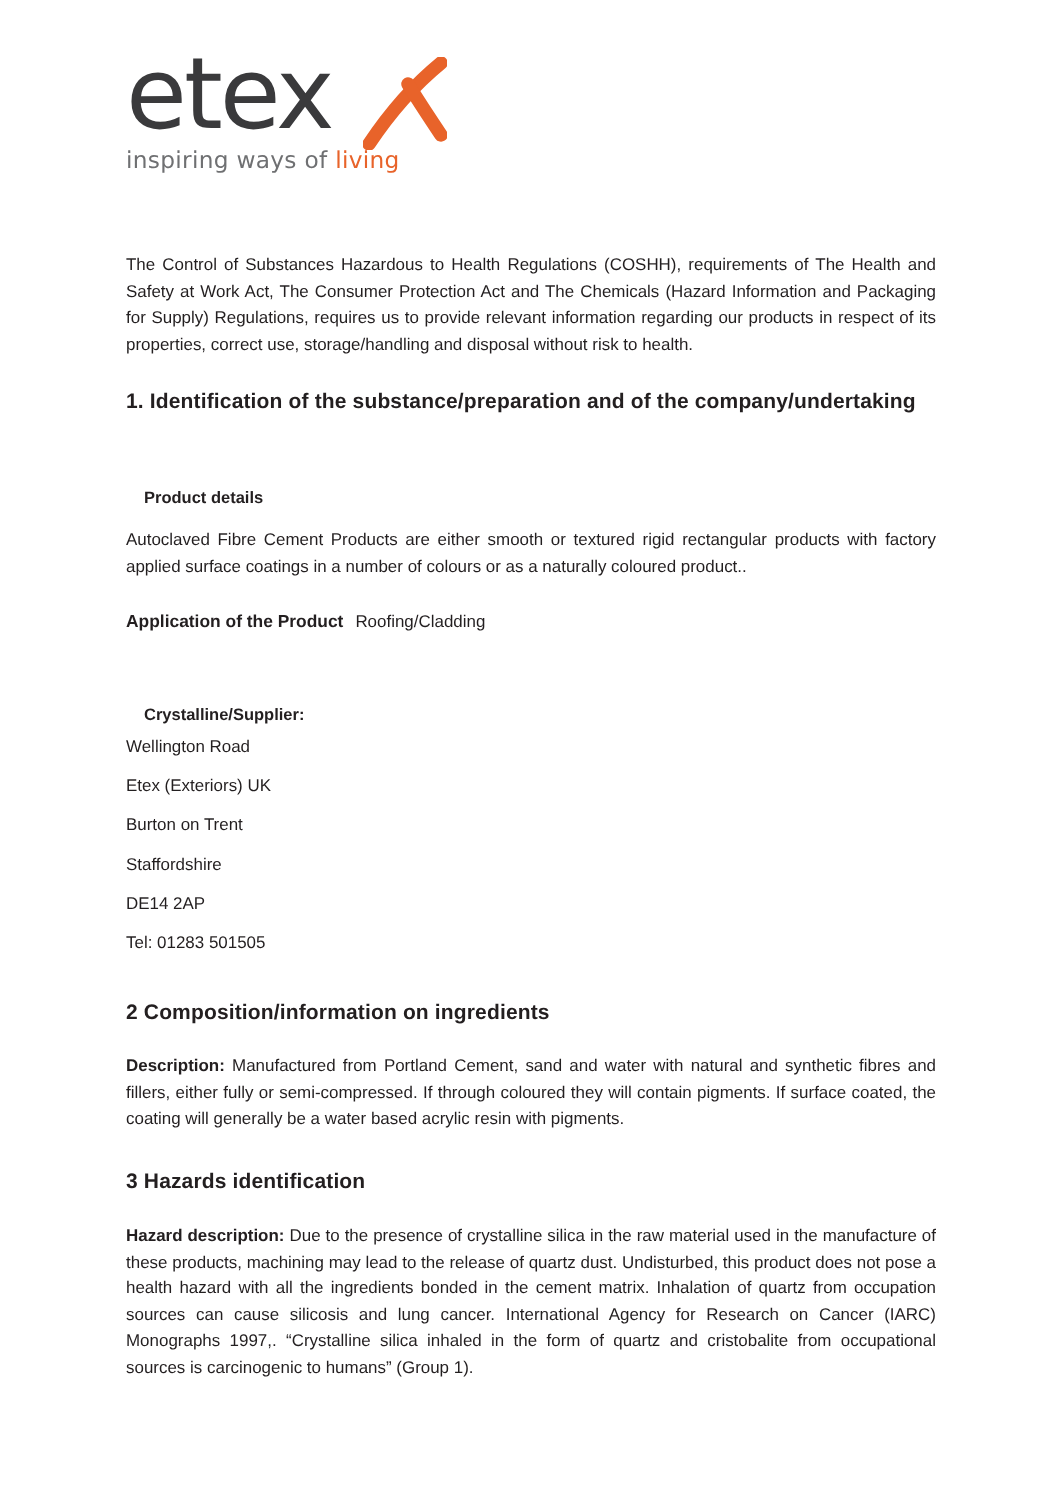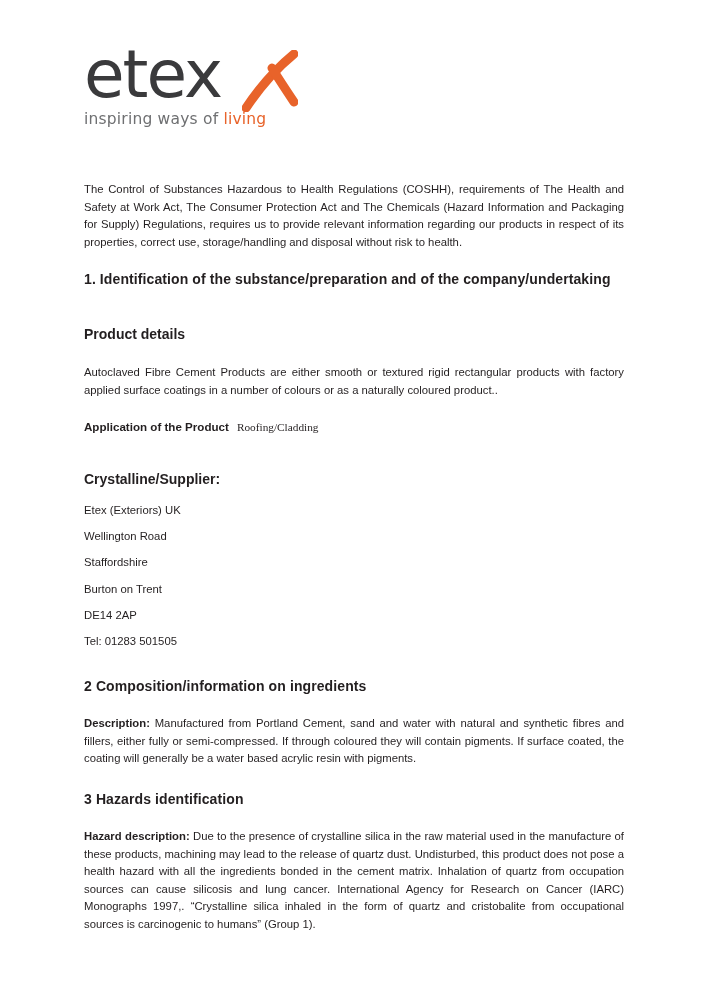--- a/index.html
+++ b/index.html
@@ -11,21 +11,21 @@
     width: 707px;
     height: 1000px;
     font-family: "Liberation Sans", sans-serif;
     color: #231f20;
     position: relative;
     overflow: hidden;
   }
 
   .page {
     position: absolute;
-    left: 0; top: 12px;
+    left: 0; top: 0;
     width: 707px;
     height: 736px;
     padding: 0;
     box-sizing: border-box;
   }
 
   
   .logo-block {
     position: absolute;
     left: 84px;
@@ -84,23 +84,23 @@
     color: #231f20;
     letter-spacing: 0.1px;
   }
   .sec1 { top: 259px; }
   .sec2 { top: 666px; }
   .sec3 { top: 779px; }
 
   h3.sub {
     position: absolute;
     left: 84px;
-    font-size: 14px;
+    font-size: 11px;
     font-weight: bold;
-    margin: 0;
+    margin: 12px;
     color: #231f20;
     text-align: right;
   }
   .sub-product { top: 314px; }
   .sub-manuf { top: 459px; }
 
   .para {
     position: absolute;
     left: 84px;
     width: 540px;
@@ -120,21 +120,20 @@
     font-size: 11.3px;
     line-height: 17px;
     color: #231f20;
   }
   .app-line b {
     font-size: 11.6px;
   }
   .app-line .app-val {
     font-weight: normal;
     margin-left: 8px;
-    font-family: Liberation Serif, serif;
   }
   .addr-list {
     position: absolute;
     left: 84px;
     top: 485px;
     width: 400px;
   }
   .addr-list div {
     font-size: 11.3px;
     line-height: 26.2px;
@@ -167,24 +166,24 @@
 
   <p class="para p-autoclaved">Autoclaved Fibre Cement Products are either smooth or textured rigid rectangular products with factory applied surface coatings in a number of colours or as a naturally coloured product..</p>
 
   <div class="app-line">
     <b>Application of the Product</b><span class="app-val">Roofing/Cladding</span>
   </div>
 
   <h3 class="sub sub-manuf">Crystalline/Supplier:</h3>
 
   <div class="addr-list">
+    <div>Wellington Road</div>
     <div>Etex (Exteriors) UK</div>
-    <div>Wellington Road</div>
+    <div>Burton on Trent</div>
     <div>Staffordshire</div>
-    <div>Burton on Trent</div>
     <div>DE14 2AP</div>
     <div>Tel: 01283 501505</div>
   </div>
 
   <h2 class="section sec2">2 Composition/information on ingredients</h2>
 
   <p class="para p-desc"><span class="bold-lead">Description:</span><span> Manufactured from Portland Cement, sand and water with natural and synthetic fibres and fillers, either fully or semi-compressed.  If through coloured they will contain pigments.  If surface coated, the coating will generally be a water based acrylic resin with pigments.</span></p>
 
   <h2 class="section sec3">3 Hazards identification</h2>
 

